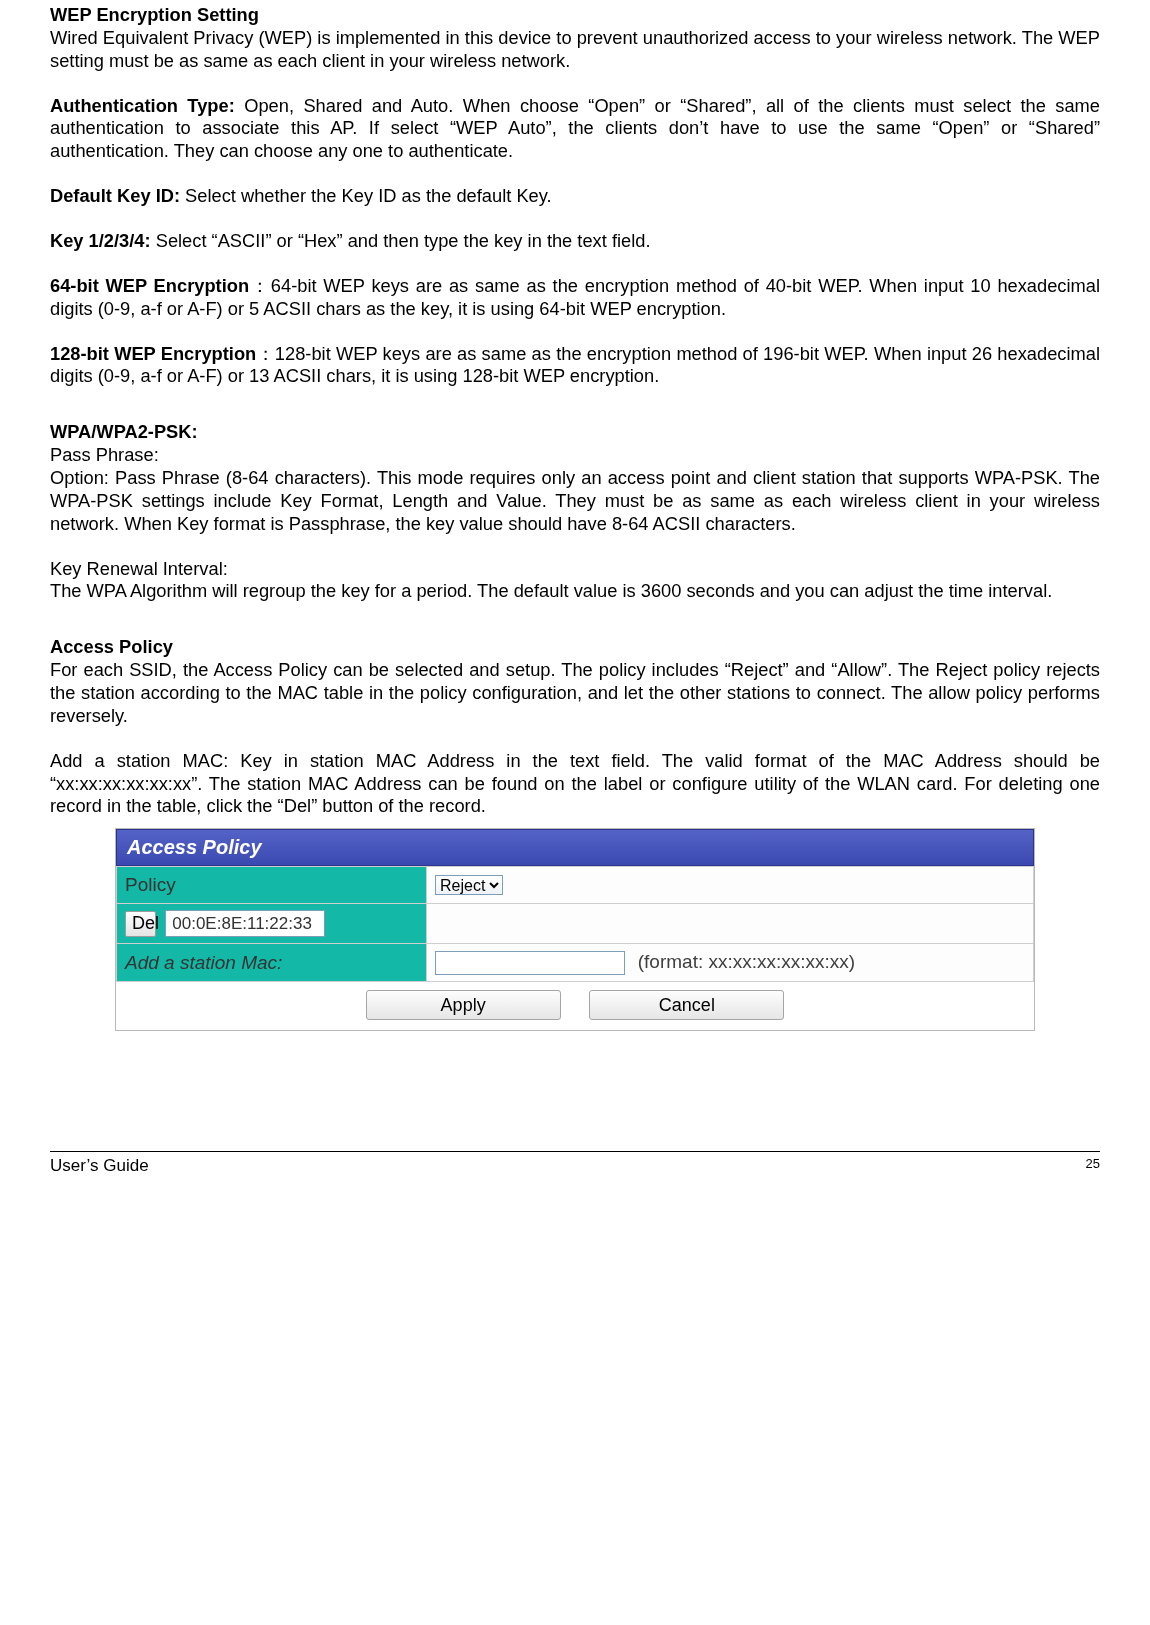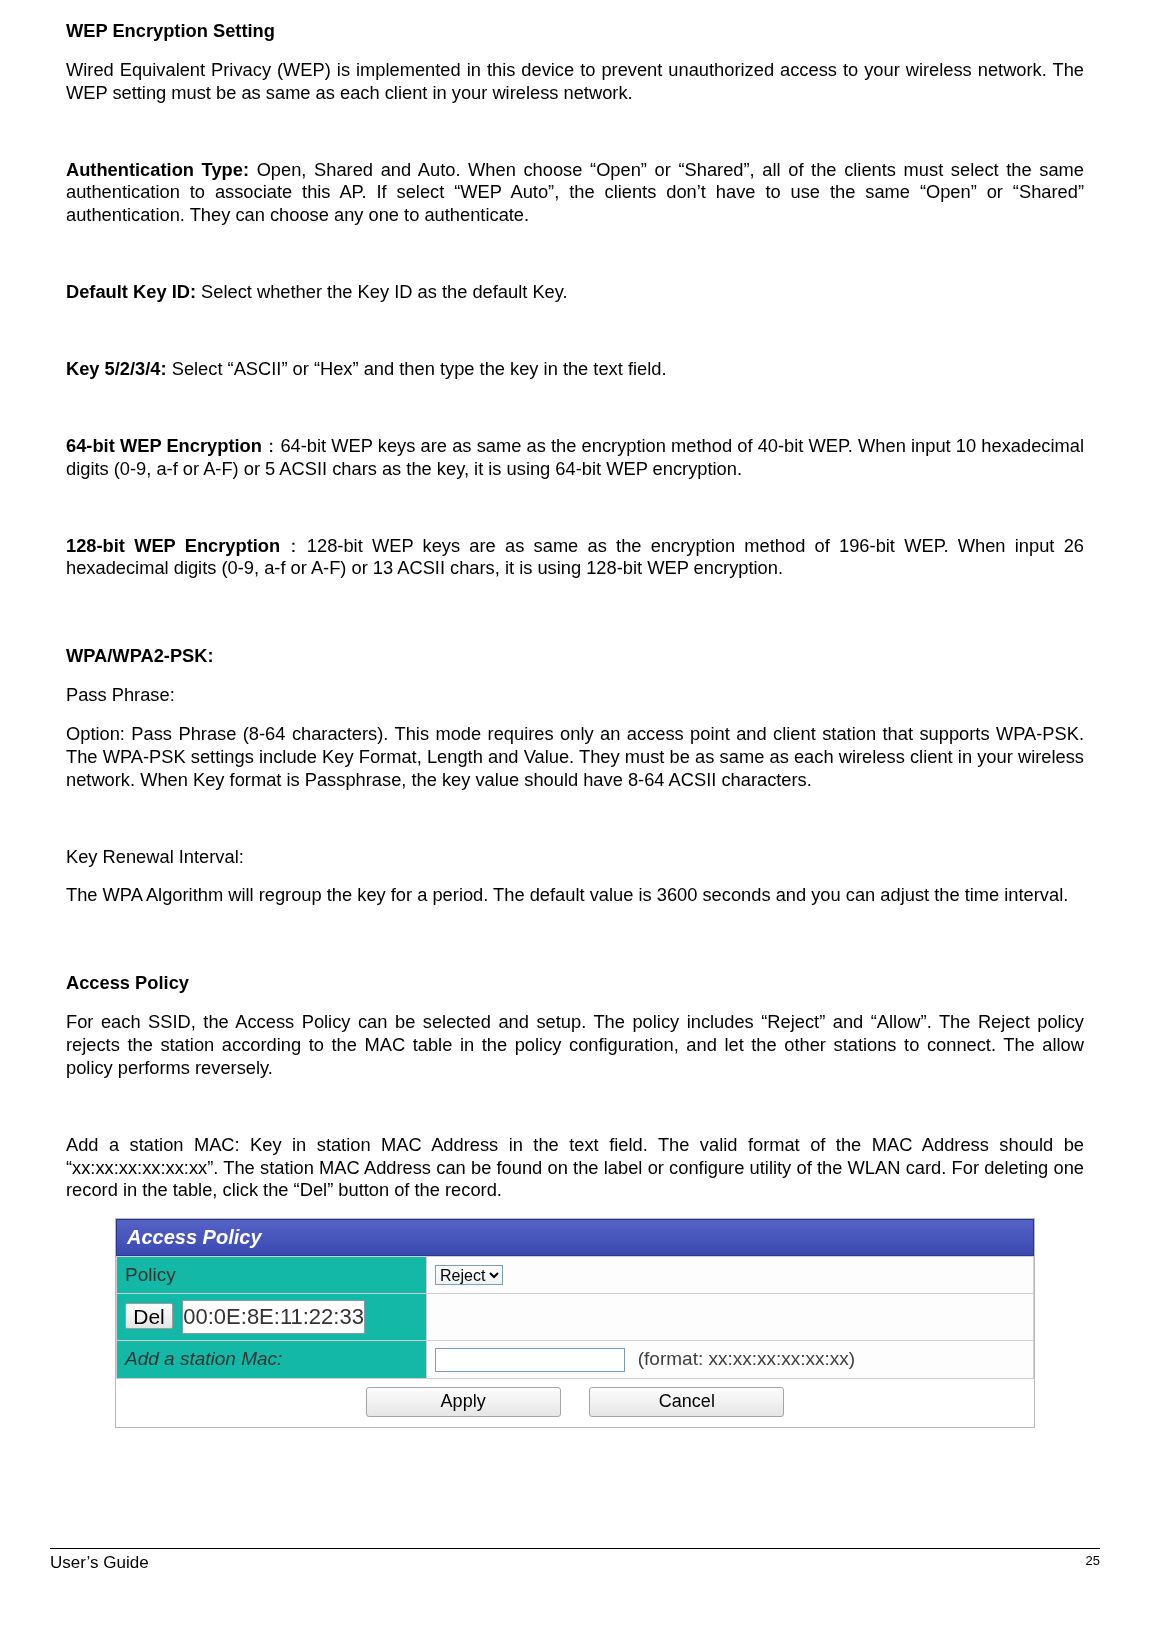--- a/index.html
+++ b/index.html
@@ -14,21 +14,21 @@
     }
     .page {
       padding: 0 50px 0 50px;
     }
     .content {
       padding-top: 4px;
       line-height: 1.25;
     }
     .h { font-weight: bold; }
     .justify { text-align: justify; }
-    p { margin: 16px; }
+    p { margin: 0; }
     .spacer { height: 22px; }
     .spacer-sm { height: 11px; }
     
     .sc-wrap {
       margin: 10px 0 20px 0;
       display: flex;
       justify-content: center;
     }
     .sc {
       width: 920px;
@@ -62,34 +62,34 @@
       background: #14b8a6;
       font-size: 19px;
     }
     .sc select {
       font-size: 16px;
       height: 20px;
       border: 1px solid #7e9db9;
       background: linear-gradient(#fff, #eef2f8);
     }
     .sc .del-btn {
-      font-size: 21px;
+      font-size: 18px;
       height: 26px;
-      width: 48px;
+      width: 31px;
       border: 1px solid #9c9c9c;
       background: linear-gradient(#fefefe, #e4e4e4);
       border-radius: 2px;
       cursor: pointer;
       margin-right: 4px;
     }
     .sc .mac-box {
       display: inline-block;
       border: 1px solid #7e9db9;
-      font-size: 22px;
-      padding: 2px 0;
+      font-size: 17px;
+      padding: 2px 6px;
       background: #fff;
       min-width: 160px;
     }
     .sc input[type="text"] {
       border: 1px solid #7e9db9;
       font-size: 16px;
       height: 24px;
       width: 190px;
     }
     .sc .format-hint {
@@ -140,21 +140,21 @@
     <div class="spacer"></div>
 
     <p class="justify"><span class="h">Authentication Type:</span><span> Open, Shared and Auto. When choose “Open” or “Shared”, all of the clients must select the same authentication to associate this AP. If select “WEP Auto”, the clients don’t have to use the same “Open” or “Shared” authentication. They can choose any one to authenticate.</span></p>
 
     <div class="spacer"></div>
 
     <p><span class="h">Default Key ID:</span><span> Select whether the Key ID as the default Key.</span></p>
 
     <div class="spacer"></div>
 
-    <p><span class="h">Key 5/2/3/4:</span><span> Select “ASCII” or “Hex” and then type the key in the text field.</span></p>
+    <p><span class="h">Key 1/2/3/4:</span><span> Select “ASCII” or “Hex” and then type the key in the text field.</span></p>
 
     <div class="spacer"></div>
 
     <p class="justify"><span class="h">64-bit WEP Encryption</span><span>：</span><span>64-bit WEP keys are as same as the encryption method of 40-bit WEP. When input 10 hexadecimal digits (0-9, a-f or A-F) or 5 ACSII chars as the key, it is using 64-bit WEP encryption.</span></p>
 
     <div class="spacer"></div>
 
     <p class="justify"><span class="h">128-bit WEP Encryption</span><span>：</span><span>128-bit WEP keys are as same as the encryption method of 196-bit WEP. When input 26 hexadecimal digits (0-9, a-f or A-F) or 13 ACSII chars, it is using 128-bit WEP encryption.</span></p>
 
     <div class="spacer"></div>

